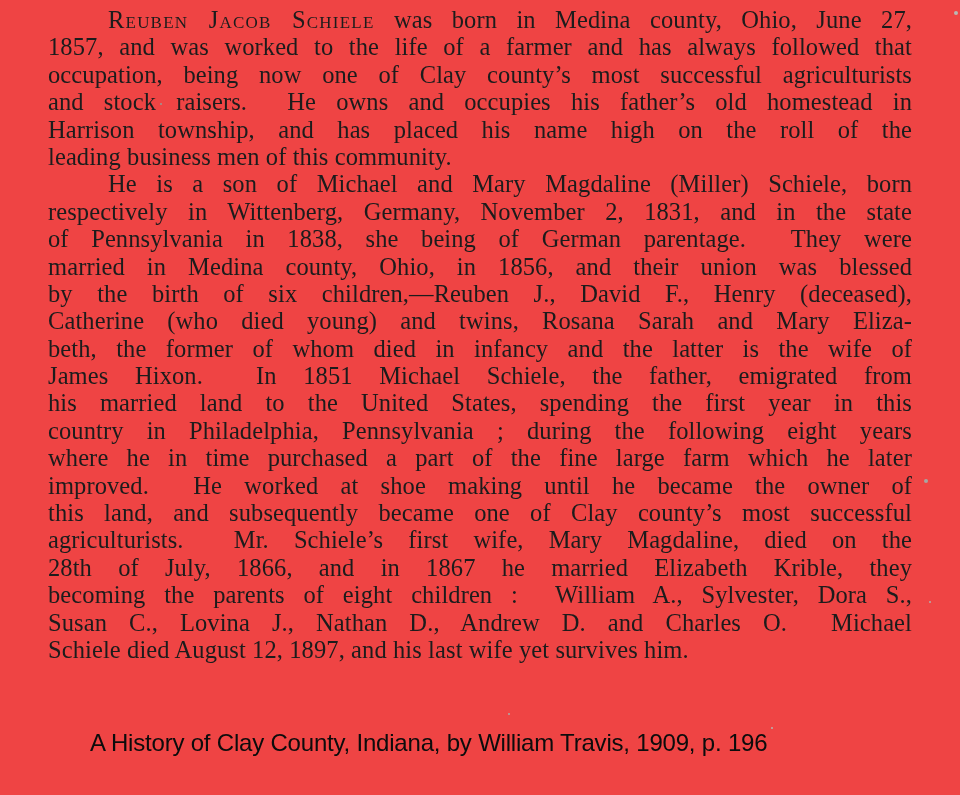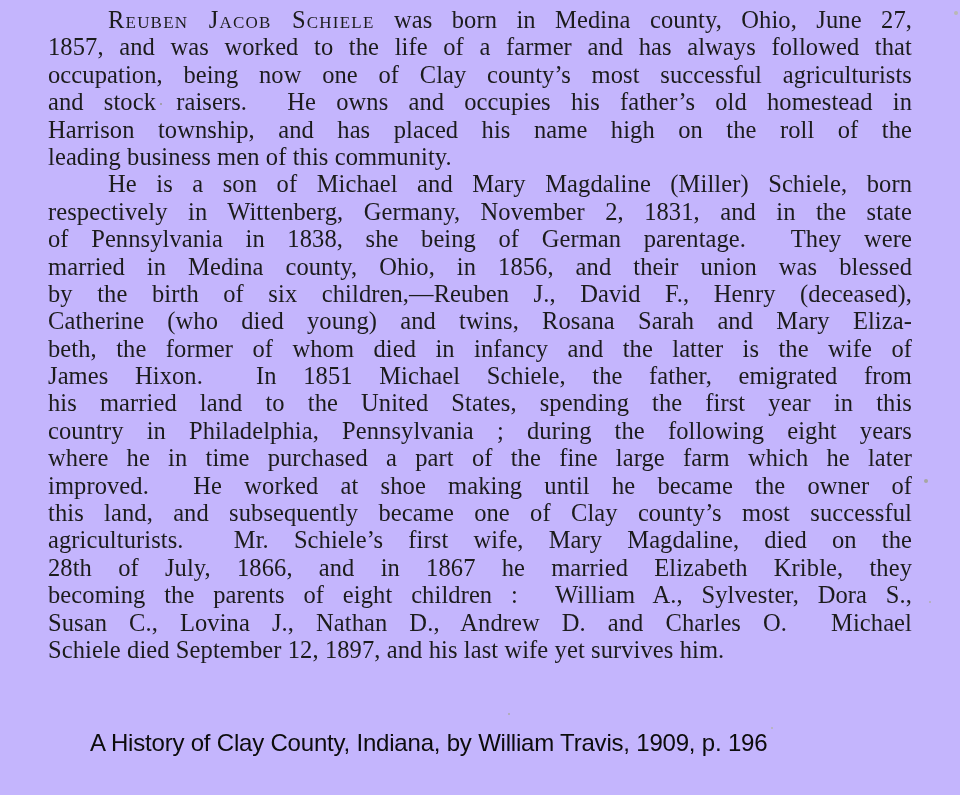--- a/index.html
+++ b/index.html
@@ -4,21 +4,21 @@
 <style>
   html, body {
     margin: 0;
     padding: 0;
     background: #ffffff;
   }
   .page {
     position: relative;
     width: 960px;
     height: 795px;
-    background: #c4b5fd;
+    background: #ef4444;
     overflow: hidden;
     font-family: "Liberation Serif", serif;
     color: #1c1c1c;
   }
   .text-block {
     position: absolute;
     left: 48px;
     top: 6px;
     width: 864px;
     font-size: 24.5px;
@@ -86,18 +86,18 @@
         <div class="line">James Hixon.&nbsp; In 1851 Michael Schiele, the father, emigrated from</div>
         <div class="line">his married land to the United States, spending the first year in this</div>
         <div class="line">country in Philadelphia, Pennsylvania&nbsp;; during the following eight years</div>
         <div class="line">where he in time purchased a part of the fine large farm which he later</div>
         <div class="line">improved.&nbsp; He worked at shoe making until he became the owner of</div>
         <div class="line">this land, and subsequently became one of Clay county’s most successful</div>
         <div class="line">agriculturists.&nbsp; Mr. Schiele’s first wife, Mary Magdaline, died on the</div>
         <div class="line">28th of July, 1866, and in 1867 he married Elizabeth Krible, they</div>
         <div class="line">becoming the parents of eight children&nbsp;:&nbsp; William A., Sylvester, Dora S.,</div>
         <div class="line">Susan C., Lovina J., Nathan D., Andrew D. and Charles O.&nbsp; Michael</div>
-        <div class="line last">Schiele died September 12, 1897, and his last wife yet survives him.</div>
+        <div class="line last">Schiele died August 12, 1897, and his last wife yet survives him.</div>
       </div>
   </div>
   <div class="citation">A History of Clay County, Indiana, by William Travis, 1909, p. 196</div>
   <div class="specks"></div>
 </div>
 
 </body></html>

